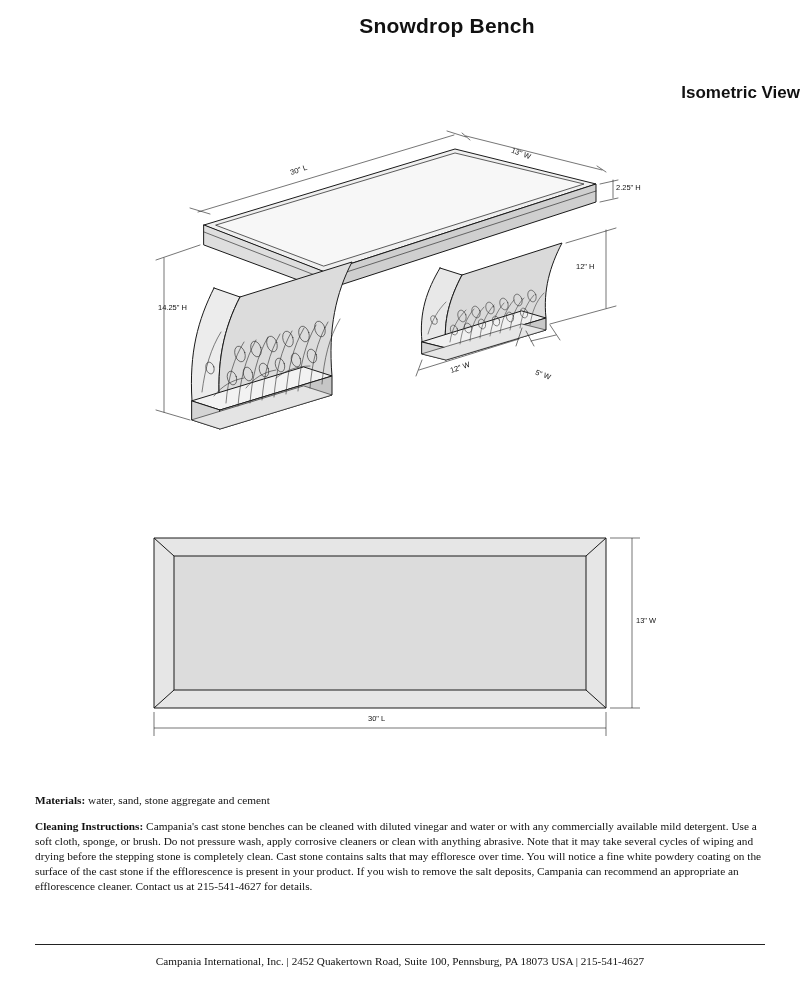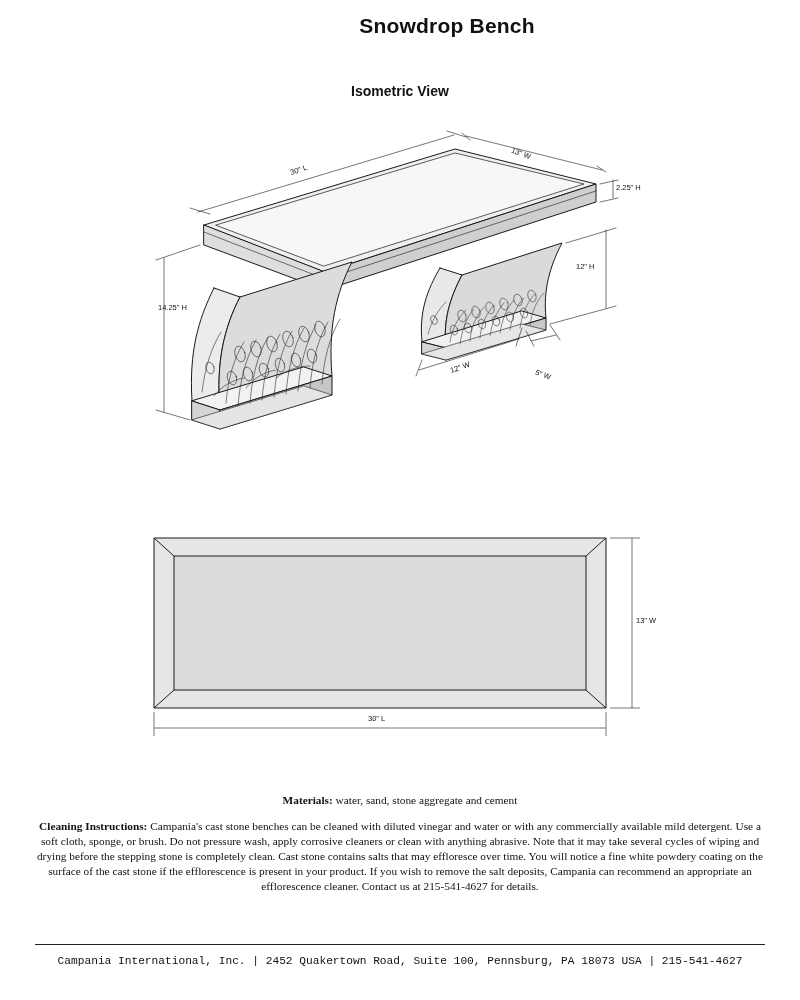--- a/index.html
+++ b/index.html
@@ -32,22 +32,22 @@
     font-weight: bold;
     letter-spacing: 0.2px;
     color: #111;
     padding-left: 47px;
   }
   .view-label {
     position: absolute;
     top: 83px;
     left: 0;
     width: 800px;
-    text-align: center;
-    font-size: 14px;
+    text-align: right;
+    font-size: 17px;
     font-weight: bold;
     color: #111;
   }
   
   .drawing {
     position: absolute;
   }
   #iso-drawing {
     left: 110px;
     top: 120px;
@@ -79,21 +79,20 @@
   
   .notes {
     position: absolute;
     left: 35px;
     top: 793px;
     width: 730px;
     font-family: "Liberation Serif", serif;
     font-size: 11.3px;
     line-height: 1.33;
     color: #111;
-    text-align: center;
   }
   .notes .materials {
     margin-bottom: 11px;
   }
   .notes b {
     font-weight: bold;
   }
   
   .footer-rule {
     position: absolute;
@@ -102,21 +101,21 @@
     width: 730px;
     height: 1px;
     background: #222;
   }
   .footer {
     position: absolute;
     left: 0;
     top: 953px;
     width: 800px;
     text-align: center;
-    font-family: Liberation Mono, monospace;
+    font-family: Liberation Serif, serif;
     font-size: 11.2px;
     line-height: 1.45;
     color: #111;
   }
   .footer a, .footer .link {
     color: #1b4ea0;
     text-decoration: underline;
   }
 </style>
 </head>

